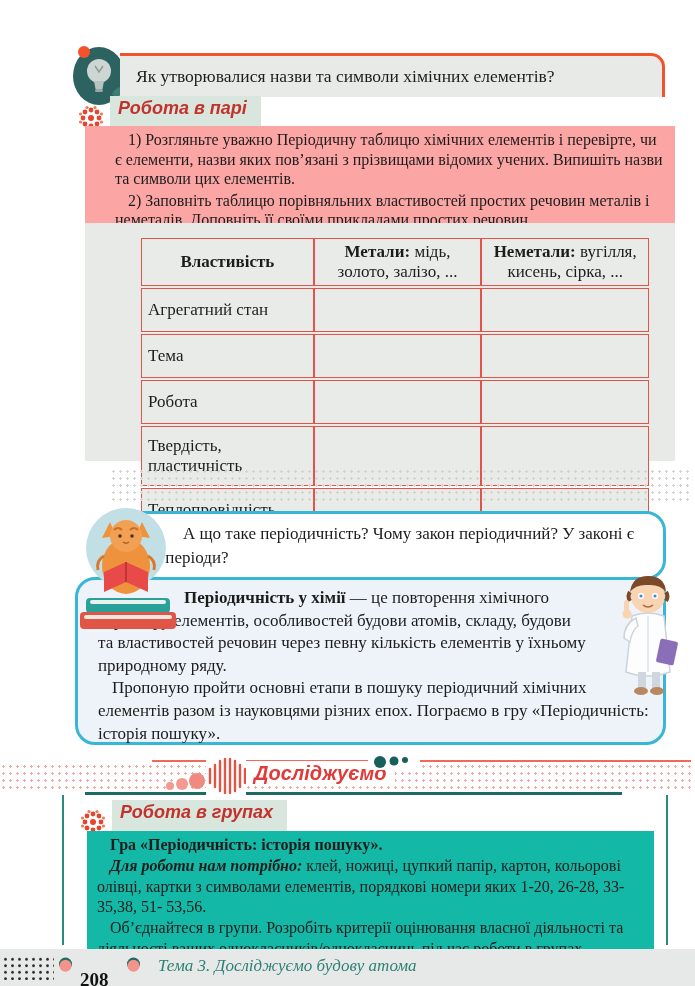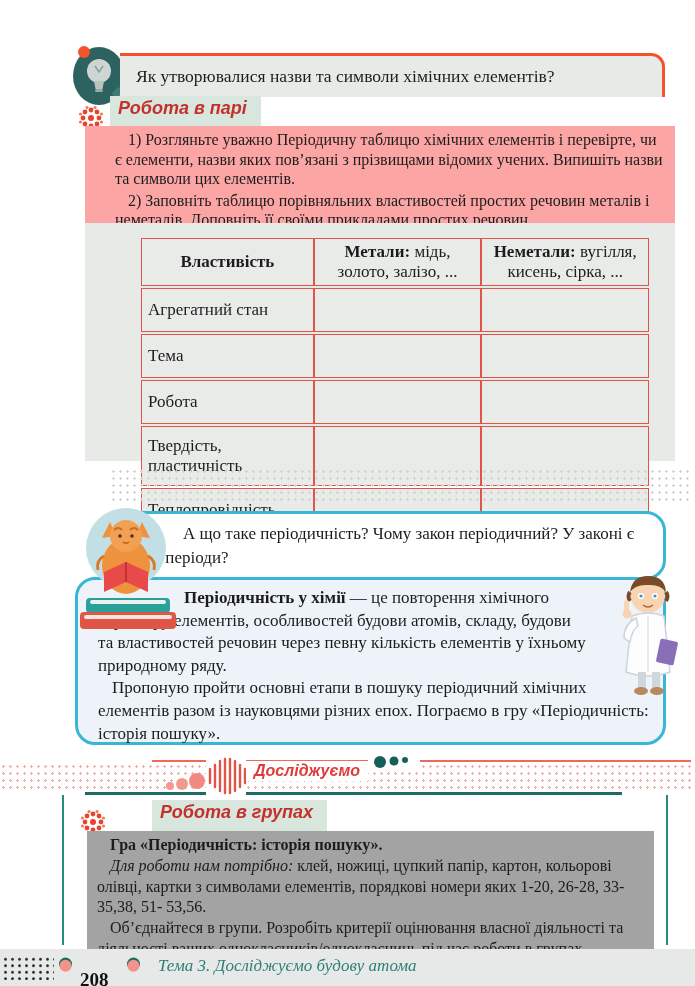--- a/index.html
+++ b/index.html
@@ -80,49 +80,49 @@
     position:absolute;top:10px;left:0;width:695px;height:30px;
     background-image:radial-gradient(circle,#f0aba2 1.1px,transparent 1.4px);
     background-size:7px 7px;
   }
   .explore .topline{position:absolute;top:7px;left:152px;width:539px;height:2px;background:#f2695c;}
   .explore .bottomline{position:absolute;top:39px;left:85px;width:537px;height:2.5px;background:#1d6b63;}
   .explore .icon{position:absolute;top:2px;left:162px;}
   .explore .title{
     position:absolute;top:8px;left:246px;background:#ffffff;padding:1px 8px;
     font-family:"Liberation Sans",sans-serif;font-weight:bold;font-style:italic;
-    font-size:16px;color:#e03a3a;
+    font-size:20px;color:#e03a3a;
   }
   .explore .teal-dots{position:absolute;top:1px;left:368px;background:#fff;padding:0 4px;}
   
   .groups{position:absolute;top:795px;left:62px;width:606px;height:150px;
     border-left:2.5px solid #2a8a80;border-right:2.5px solid #2a8a80;box-sizing:border-box;}
-  .groups .work-header{top:5px;left:16px;gap:40px;}
+  .groups .work-header{top:5px;left:16px;}
   .groups .gpara{
-    position:absolute;top:36px;left:23px;width:567px;background:#a3a3a3;box-sizing:border-box;
+    position:absolute;top:36px;left:23px;width:567px;background:#14b8a6;box-sizing:border-box;
     font-size:16px;line-height:1.3;padding:4px 10px 6px 10px;
   }
   .groups .gpara p{margin:0;text-indent:13px;}
   
   .footer{position:absolute;top:949px;left:0;width:695px;height:37px;background:#e6e9e7;}
   .footer .dotgrid{
     position:absolute;top:7px;left:2px;width:52px;height:24px;
     background-image:radial-gradient(circle,#2b2b2b 1.2px,transparent 1.5px);
     background-size:7px 6.5px;
   }
   .footer .pgnum{
     position:absolute;top:20px;left:80px;font-weight:bold;font-size:19px;color:#111;
   }
   .footer .circ1{position:absolute;top:8px;left:58px;}
   .footer .circ2{position:absolute;top:8px;left:126px;}
   .footer .theme{
     position:absolute;top:7px;left:158px;font-style:italic;font-size:17px;color:#2e8076;
   }
   b{font-weight:bold;}
-  .it{font-style:italic;}
+  .it{font-style:italic;font-weight:bold;}
 </style>
 </head>
 <body>
 
 <div id="page">
 
   <div class="bulb-wrap">
     <svg width="56" height="62" viewBox="0 0 56 62">
       <ellipse cx="27" cy="30" rx="26" ry="29" fill="#2c6360"></ellipse>
       <path d="M44 52 q8 -4 10 -12 q-10 0 -14 8 z" fill="#3e7d72"></path>

